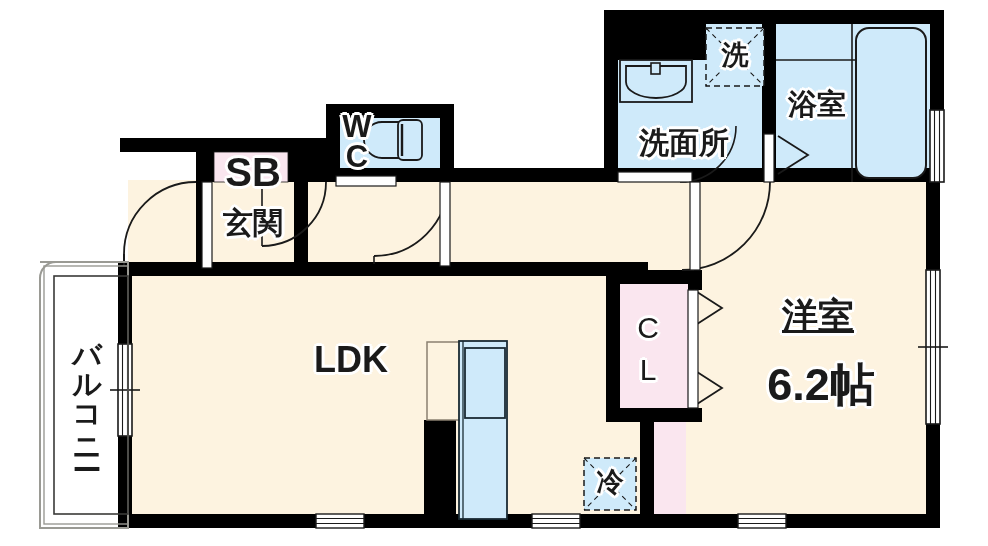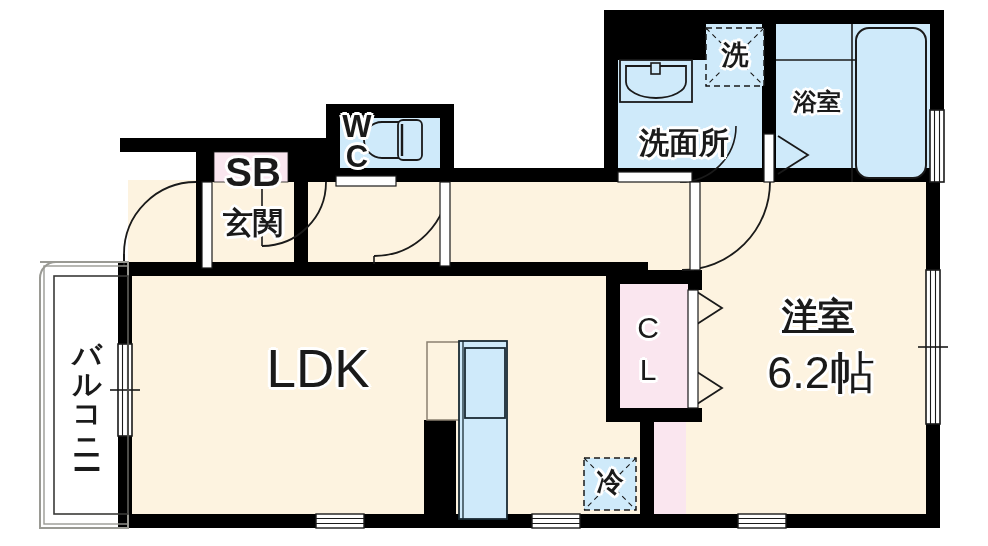--- a/index.html
+++ b/index.html
@@ -48,26 +48,26 @@
   .lbl-vert {
     writing-mode: vertical-rl;
     text-orientation: upright;
     white-space: nowrap;
   }
   .lbl-sb    { font-size: 40px; font-weight: bold; }
   .lbl-wc    { font-size: 31px; font-weight: bold; line-height: 0.95; }
   .lbl-gen   { font-size: 30px; font-weight: bold; }
   .lbl-sen   { font-size: 27px; font-weight: bold; }
   .lbl-senm  { font-size: 30px; font-weight: bold; margin-top: 12px; }
-  .lbl-yok   { font-size: 24px; font-weight: bold; }
-  .lbl-ldk   { font-size: 53px; font-weight: normal; }
+  .lbl-yok   { font-size: 29px; font-weight: bold; }
+  .lbl-ldk   { font-size: 36px; font-weight: bold; text-align: right; }
   .lbl-ldk2  { font-size: 49px; font-weight: bold; }
   .lbl-cl    { font-size: 30px; font-weight: normal; line-height: 1.18; }
   .lbl-you   { font-size: 36px; font-weight: bold; text-decoration: underline; }
-  .lbl-you2  { font-size: 45px; font-weight: normal; }
+  .lbl-you2  { font-size: 45px; font-weight: bold; margin-top: 12px; }
   .lbl-rei   { font-size: 27px; font-weight: bold; }
   .lbl-bal   { font-size: 29px; font-weight: bold; }
 </style>
 </head>
 <body>
 
 <div id="plan-root">
 
   <svg id="plan-svg" viewBox="0 0 988 546" xmlns="http://www.w3.org/2000/svg">
 

